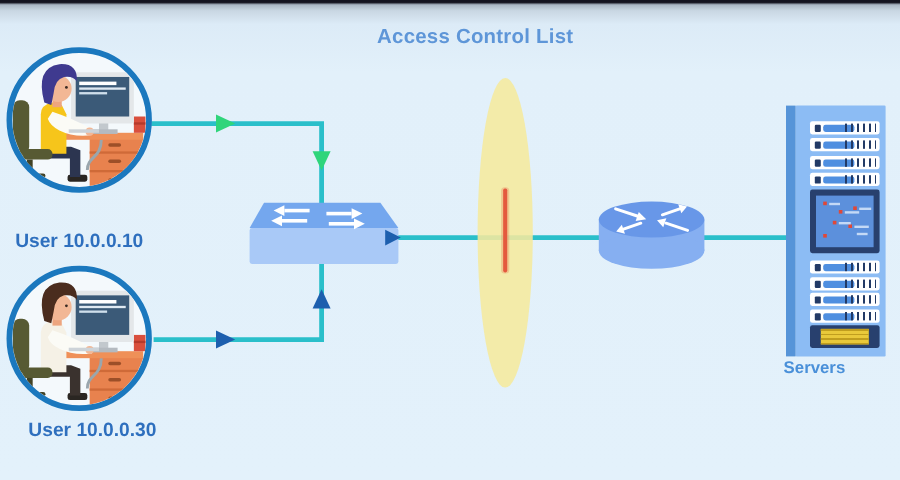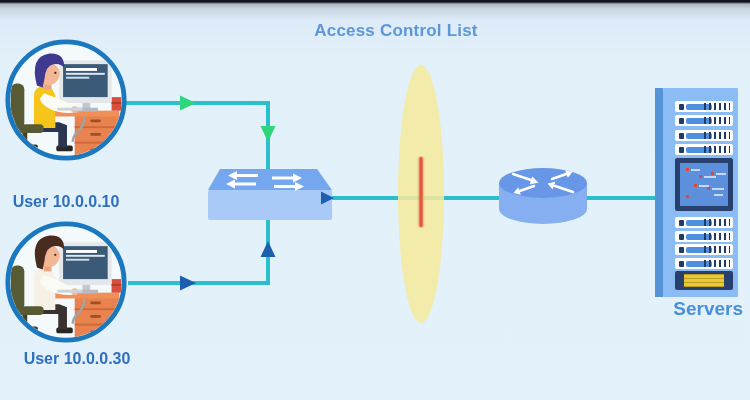--- a/index.html
+++ b/index.html
@@ -32,22 +32,22 @@
   .srv-vents{position:absolute;right:3px;top:2px;width:26px;height:7px;
     background:repeating-linear-gradient(90deg,#223a66 0 2px,transparent 2px 5px);}
   .rack-screen{position:absolute;left:0;right:0;background:#28406e;border-radius:2px;}
   .rack-screen-inner{position:absolute;left:5px;right:5px;top:5px;bottom:5px;background:#5c90dc;}
   .dot{position:absolute;width:3px;height:3px;background:#e04838;}
   .dash{position:absolute;height:2px;background:#d6e6fa;opacity:.85;}
   .rack-vent{position:absolute;left:0;right:0;background:#28406e;border-radius:2px;}
   .rack-vent-inner{position:absolute;left:9px;right:9px;top:3px;bottom:3px;background:#e9c93a;
     background-image:repeating-linear-gradient(180deg,#c09e1e 0 1.5px,transparent 1.5px 4px);}
   .servers-label{
-    position:absolute;left:653px;top:298px;width:90px;text-align:right;
-    font-size:19px;font-weight:700;color:#4a90d9;
+    position:absolute;left:653px;top:298px;width:90px;text-align:left;
+    font-size:14px;font-weight:700;color:#4a90d9;
   }
 </style>
 </head>
 <body>
 
 <div class="stage">
 
   <svg class="layer" width="750" height="400" viewBox="0 0 750 400">
 
     <path d="M126,103 H268 V172" fill="none" stroke-width="4" stroke="#2abfca"></path>

